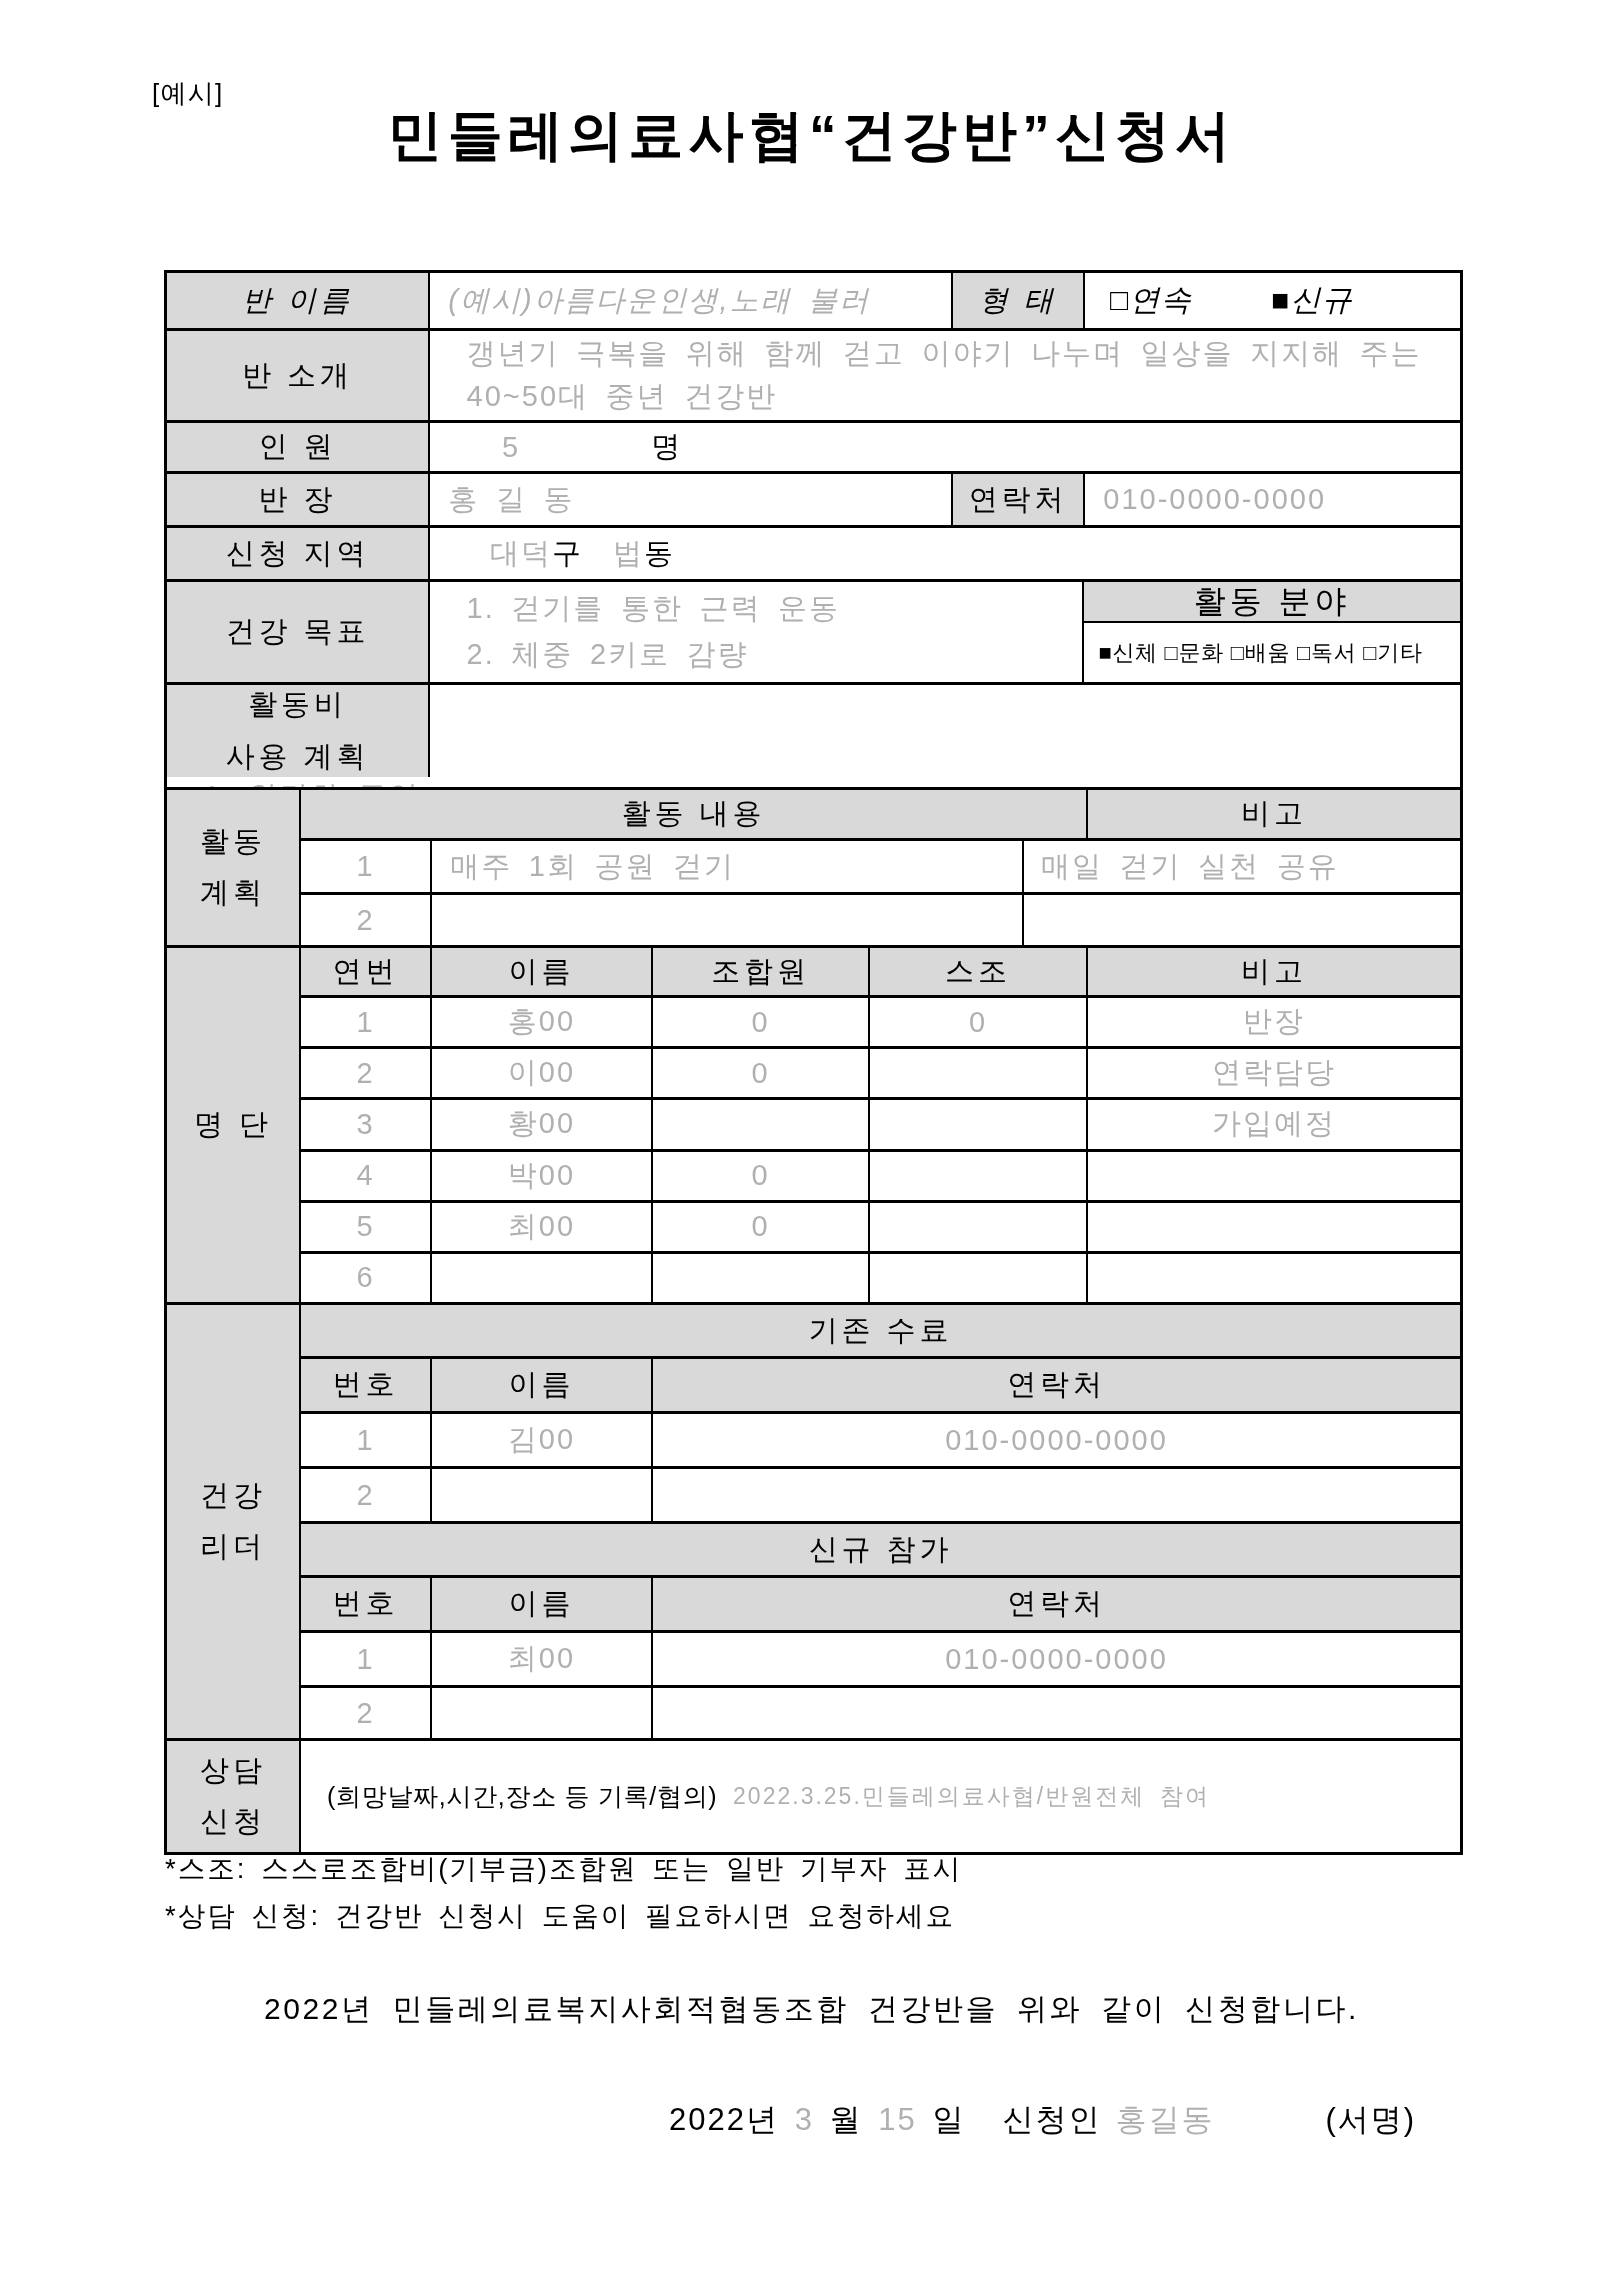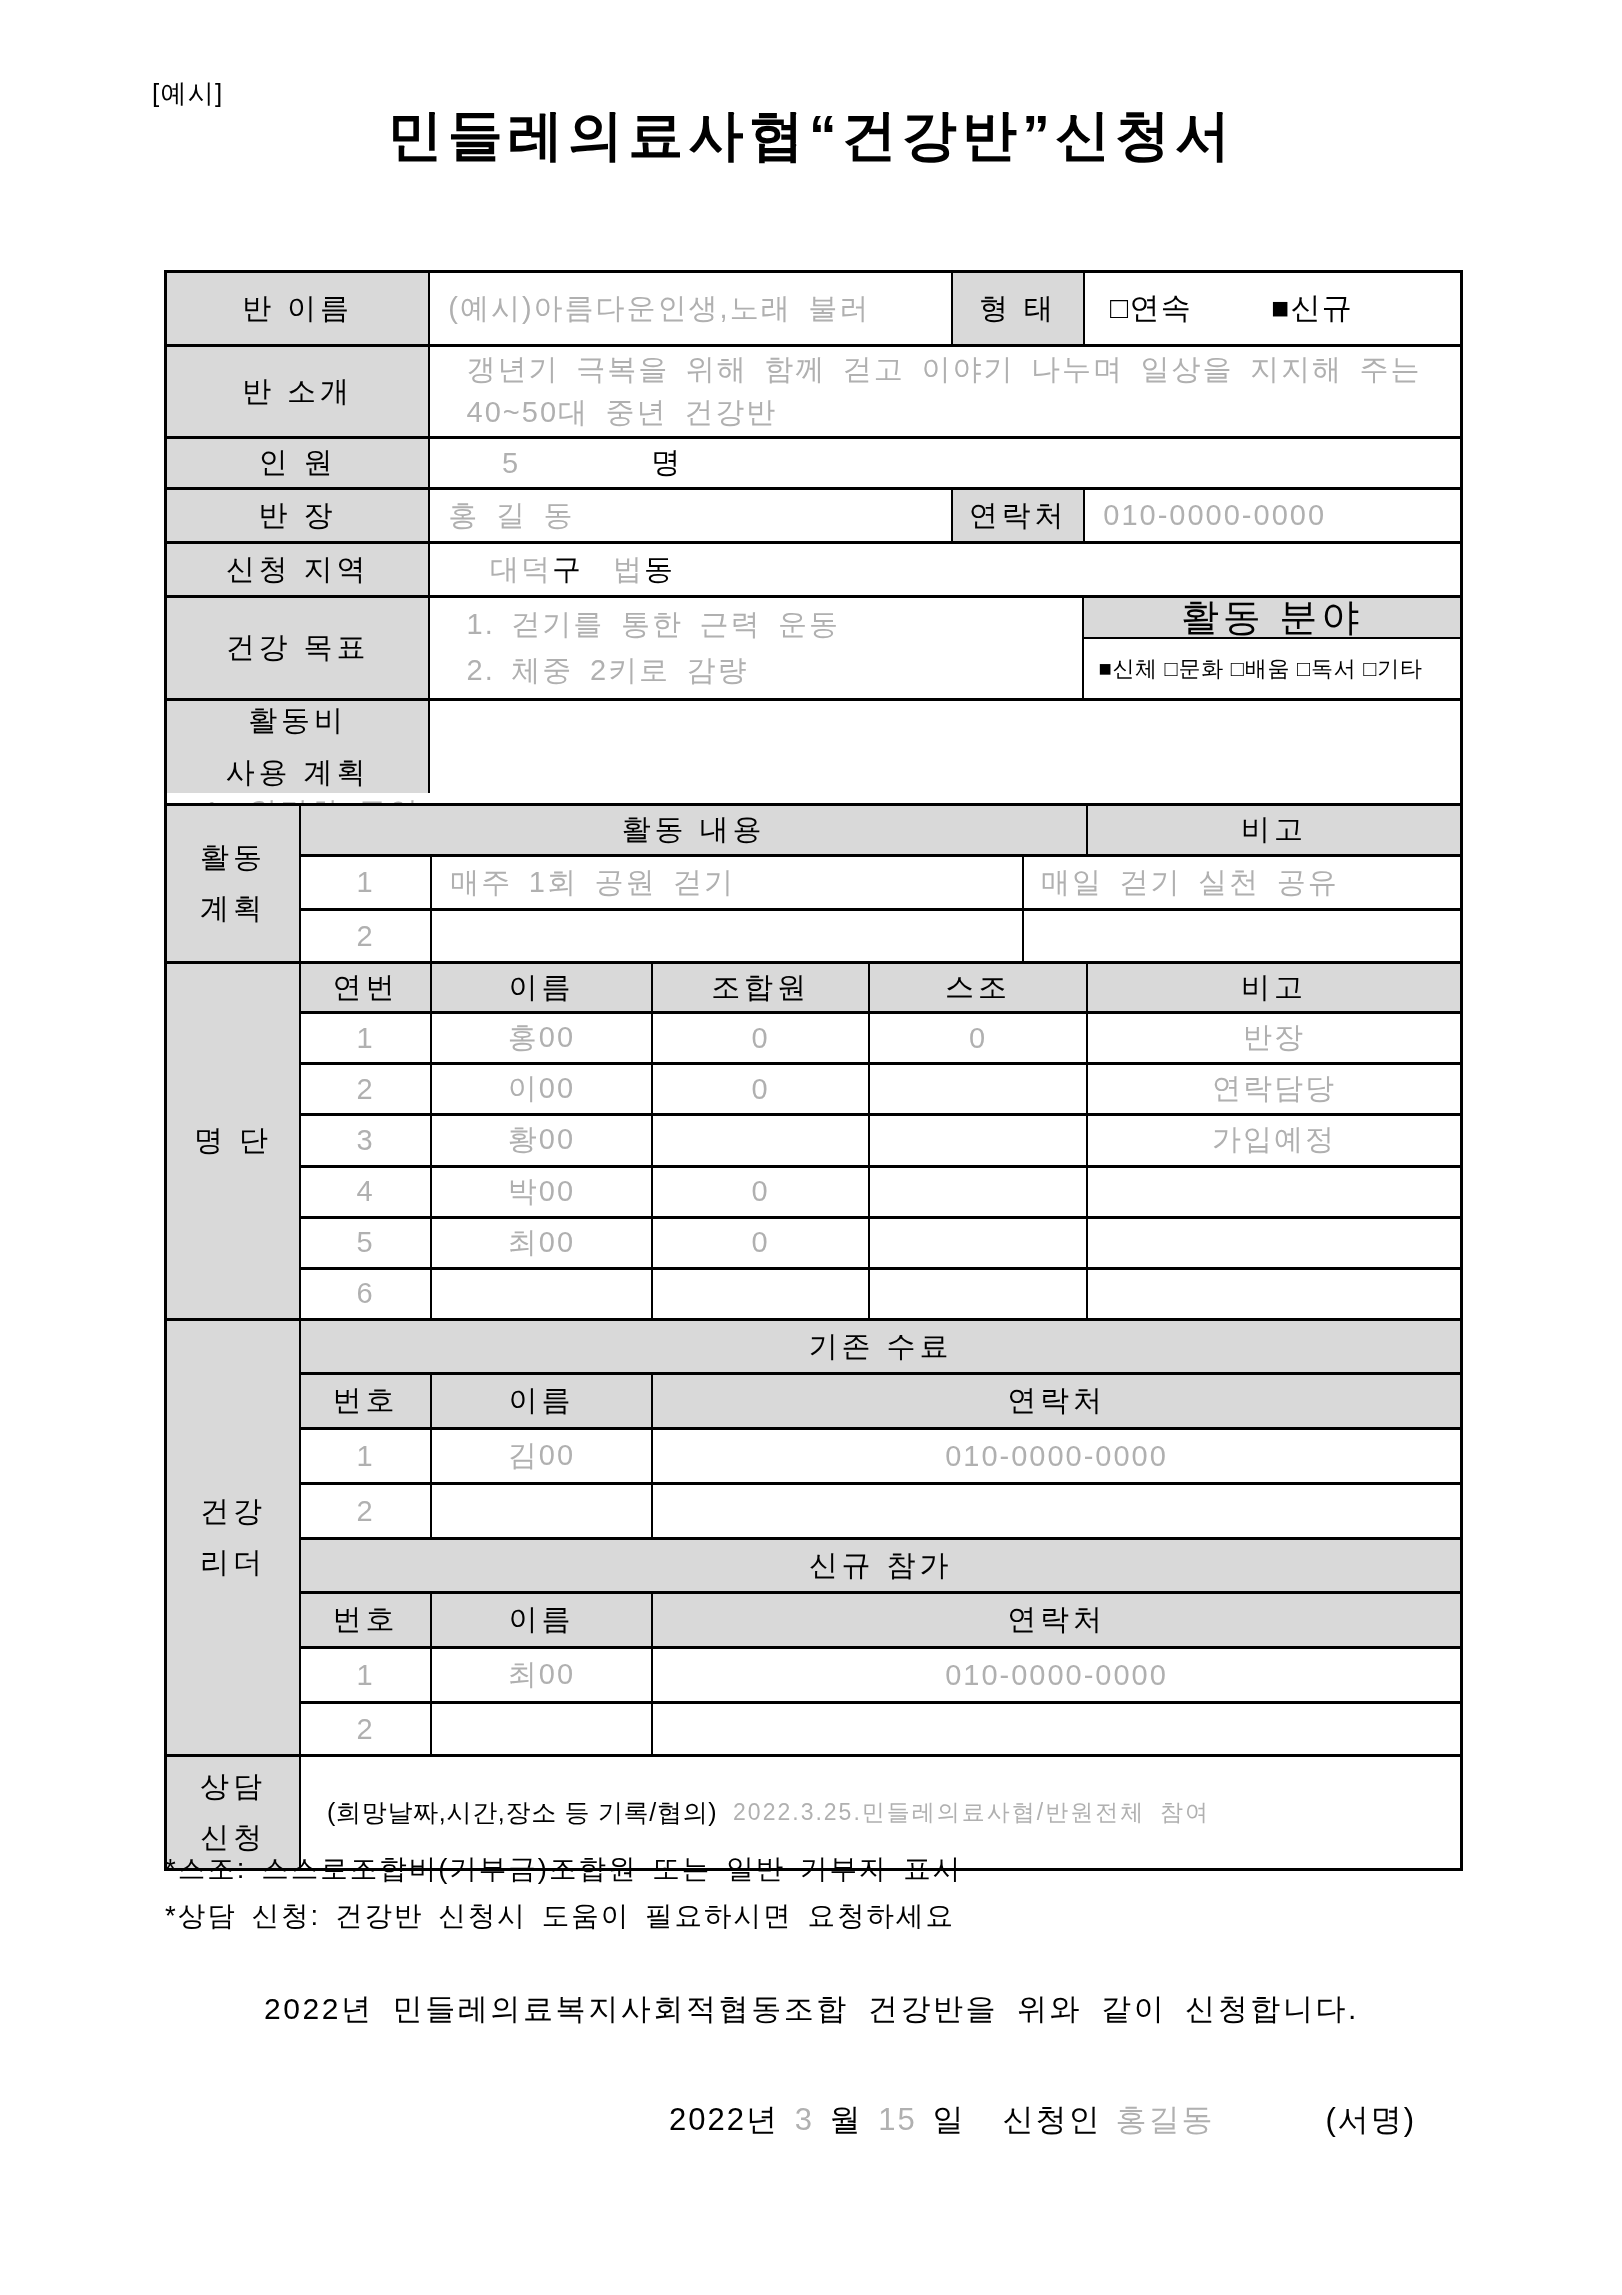--- a/index.html
+++ b/index.html
@@ -21,35 +21,35 @@
   .hd { background: #d9d9d9; justify-content: center; font-size: 29px; letter-spacing: 3.9px; text-align: center; }
   .hd.col { flex-direction: column; justify-content: center; gap: 11.8px; }
   .val { color: #b0b0b0; font-size: 29px; letter-spacing: 2px; word-spacing: 6.5px; padding-left: 18.3px; }
   .vlines { flex-direction: column; align-items: stretch; justify-content: space-evenly; }
   .vlines span { display: block; padding-left: 18.3px; }
   .blackhdr { color: #000; font-size: 29px; letter-spacing: 3.9px; justify-content: center; background: #d9d9d9; }
   .w402 { width: 263px; } .w799 { width: 523px; } .w201 { width: 132px; } .w1000 { width: 654px; }
   .w205 { width: 134px; } .w200 { width: 131px; } .w338 { width: 221px; } .w332 { width: 217px; }
   .w333 { width: 218px; } .w1203 { width: 787px; } .w1003 { width: 592px; }
   .flex1 { flex: 1; }
-  .h88 { height: 74px; } .h140 { height: 92px; } .h78 { height: 51px; } .h82 { height: 54px; }
+  .h88 { height: 58px; font-style: italic; } .h140 { height: 92px; } .h78 { height: 51px; } .h82 { height: 54px; }
   .h158 { height: 103px; } .h160 { height: 105px; flex-direction: column; } .h242 { height: 158px; } .h545 { height: 357px; }
   .h667 { height: 436px; } .h170 { height: 111px; }
   .subcol { flex-direction: column; align-items: stretch; flex: 1; }
   .subrow { display: flex; border-bottom: 3.3px solid #000; flex: 0 0 auto; }
   .subrow:last-child { border-bottom: none; }
   .sh78 { height: 51px; } .sh77 { height: 50px; } .sh82 { height: 54px; } .sh84 { height: 55px; }
   .scell { border-right: 2px solid #000; display: flex; align-items: center; justify-content: center; }
   .scell:last-child { border-right: none; }
   .muted { color: #b0b0b0; }
   .blk { color: #000; }
   .fs44 { font-size: 29px; letter-spacing: 2px; word-spacing: 6.5px; }
   .fieldbox { flex-direction: column; align-items: stretch; }
   .fieldhdr { height: 41px; background: #d9d9d9; border-bottom: 2px solid #000;
-              display: flex; align-items: center; justify-content: center; font-size: 38px; letter-spacing: 3.9px; }
+              display: flex; align-items: center; justify-content: center; font-size: 32px; letter-spacing: 3.9px; }
   .fieldopts { flex: 1; display: flex; align-items: center; padding-left: 14.4px; font-size: 22px; letter-spacing: 0.7px; }
   .optioncell { padding-left: 25px; font-size: 30px; letter-spacing: 1.3px; }
   .optioncell .opt2 { margin-left: 79px; }
   .leftnote { padding-left: 26px; }
   .conslabel { font-size: 25px; letter-spacing: 0.7px; }
   .consval { font-size: 23px; letter-spacing: 2px; word-spacing: 6.5px; margin-left: 15.7px; }
   .footnote { position: absolute; left: 165px; font-size: 27.5px; letter-spacing: 2px; word-spacing: 5.2px; }
   .fn1 { top: 1851px; } .fn2 { top: 1898px; }
   .statement { position: absolute; top: 1989px; left: 0; width: 100%; text-align: center;
                font-size: 30px; letter-spacing: 2.6px; word-spacing: 7.9px; }

